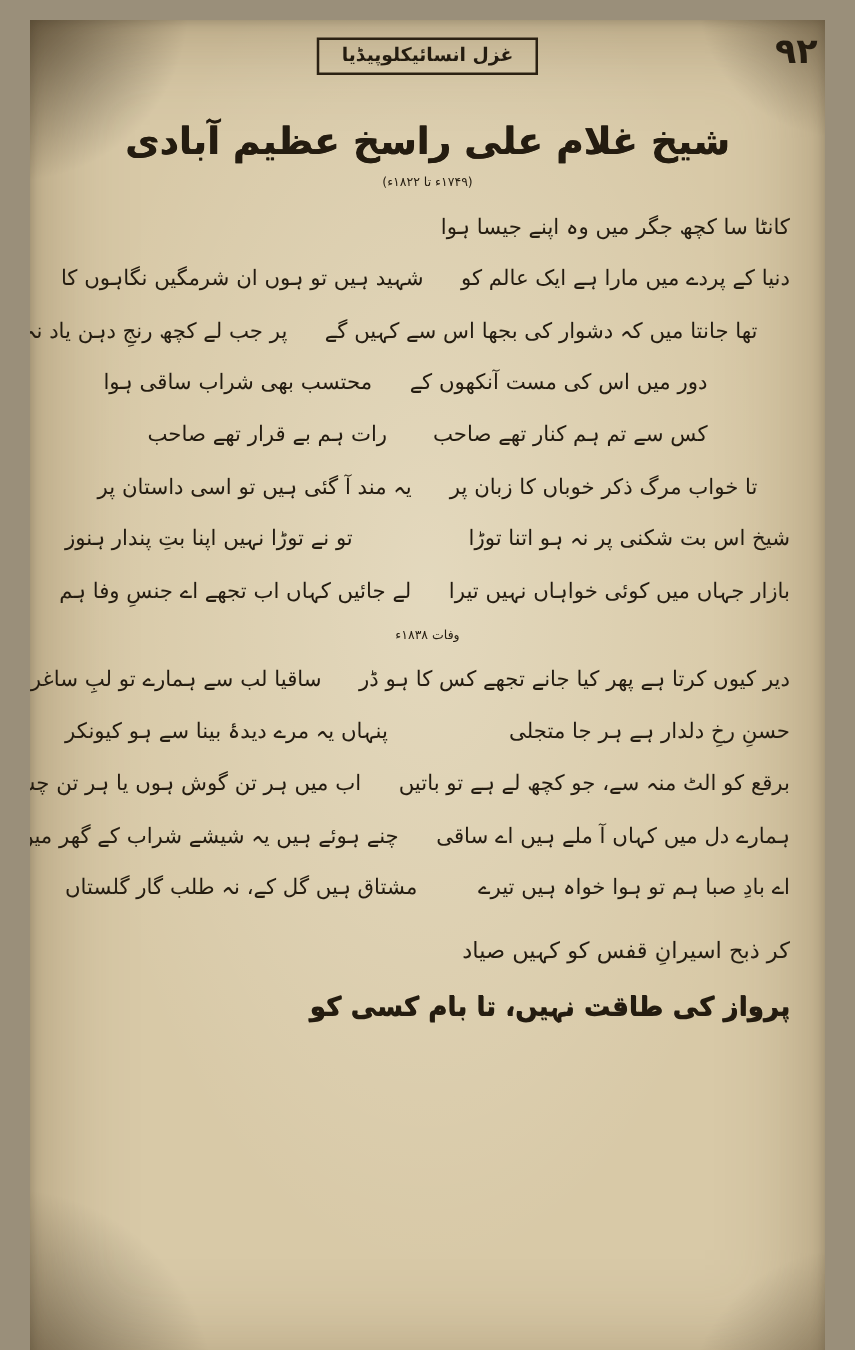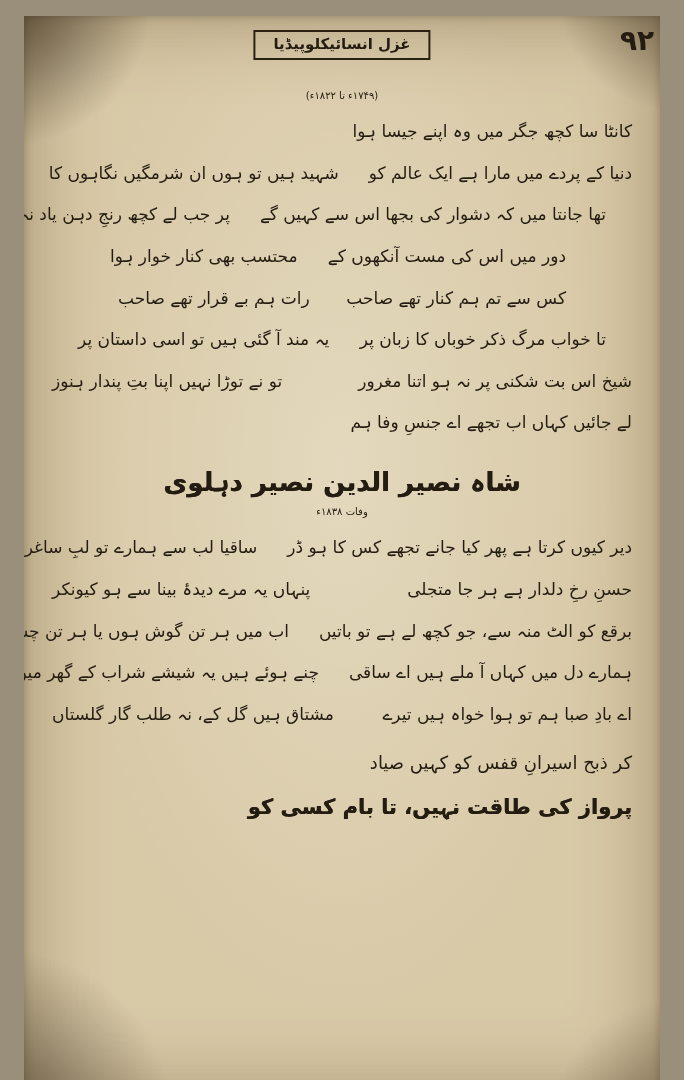--- a/index.html
+++ b/index.html
@@ -117,58 +117,59 @@
   <div class="header-bar">
     <div class="header-box">
       <span>غزل انسائیکلوپیڈیا</span>
     </div>
     <div class="page-num">۹۲</div>
   </div>
 
   <div class="content">
 
     <div class="section">
+      <div class="poet-heading">شیخ غلام علی راسخ عظیم آبادی</div>
       <div class="poet-dates">(۱۷۴۹ء تا ۱۸۲۲ء)</div>
 
       <div class="ghazal">
         <div class="couplet">
           <span class="hemi">کانٹا سا کچھ جگر میں وہ اپنے جیسا ہوا</span>
         </div>
         <div class="couplet">
           <span class="hemi">دنیا کے پردے میں مارا ہے ایک عالم کو</span>
           <span class="hemi">شہید ہیں تو ہوں ان شرمگیں نگاہوں کا</span>
         </div>
         <div class="couplet inset-sm">
           <span class="hemi">تھا جانتا میں کہ دشوار کی بجھا اس سے کہیں گے</span>
           <span class="hemi">پر جب لے کچھ رنجِ دہن یاد نہ آیا</span>
         </div>
         <div class="couplet inset">
           <span class="hemi">دور میں اس کی مست آنکھوں کے</span>
-          <span class="hemi">محتسب بھی کنار خوار ہوا</span>
+          <span class="hemi">محتسب بھی شراب ساقی ہوا</span>
         </div>
         <div class="couplet inset">
           <span class="hemi">کس سے تم ہم کنار تھے صاحب</span>
           <span class="hemi">رات ہم بے قرار تھے صاحب</span>
         </div>
         <div class="couplet inset-sm">
           <span class="hemi">تا خواب مرگ ذکر خوباں کا زبان پر</span>
           <span class="hemi">یہ مند آ گئی ہیں تو اسی داستان پر</span>
         </div>
         <div class="couplet">
-          <span class="hemi">شیخ اس بت شکنی پر نہ ہو اتنا مغرور</span>
+          <span class="hemi">شیخ اس بت شکنی پر نہ ہو اتنا توڑا</span>
           <span class="hemi">تو نے توڑا نہیں اپنا بتِ پندار ہنوز</span>
         </div>
         <div class="couplet">
+          <span class="hemi">بازار جہاں میں کوئی خواہاں نہیں تیرا</span>
           <span class="hemi">لے جائیں کہاں اب تجھے اے جنسِ وفا ہم</span>
         </div>
       </div>
     </div>
 
     <div class="section">
-      <div class="poet-heading second">شاہ نصیر الدین نصیر دہلوی</div>
       <div class="poet-dates">وفات ۱۸۳۸ء</div>
 
       <div class="ghazal">
         <div class="couplet">
           <span class="hemi">دیر کیوں کرتا ہے پھر کیا جانے تجھے کس کا ہو ڈر</span>
           <span class="hemi">ساقیا لب سے ہمارے تو لبِ ساغر لگا</span>
         </div>
         <div class="couplet">
           <span class="hemi">حسنِ رخِ دلدار ہے ہر جا متجلی</span>
           <span class="hemi">پنہاں یہ مرے دیدۂ بینا سے ہو کیونکر</span>

